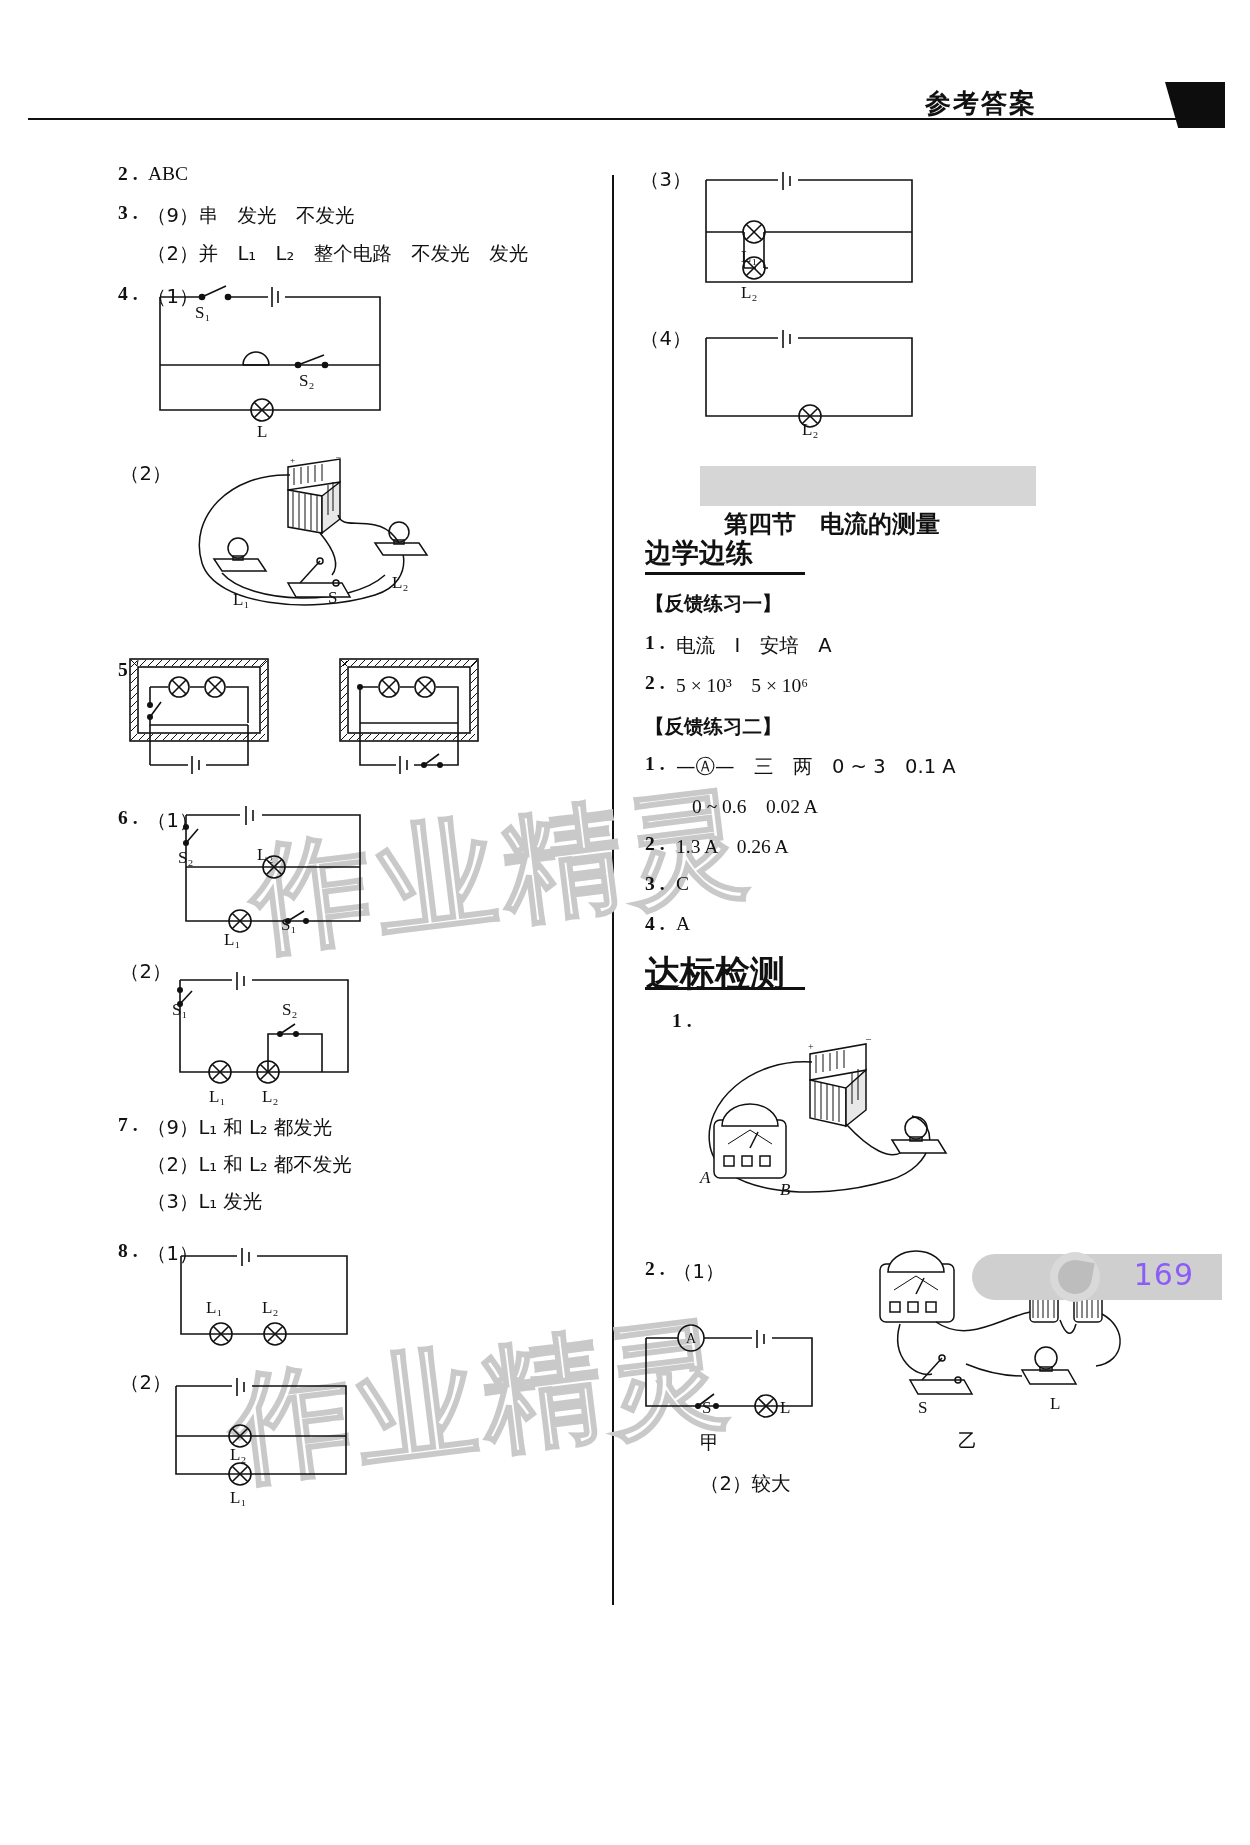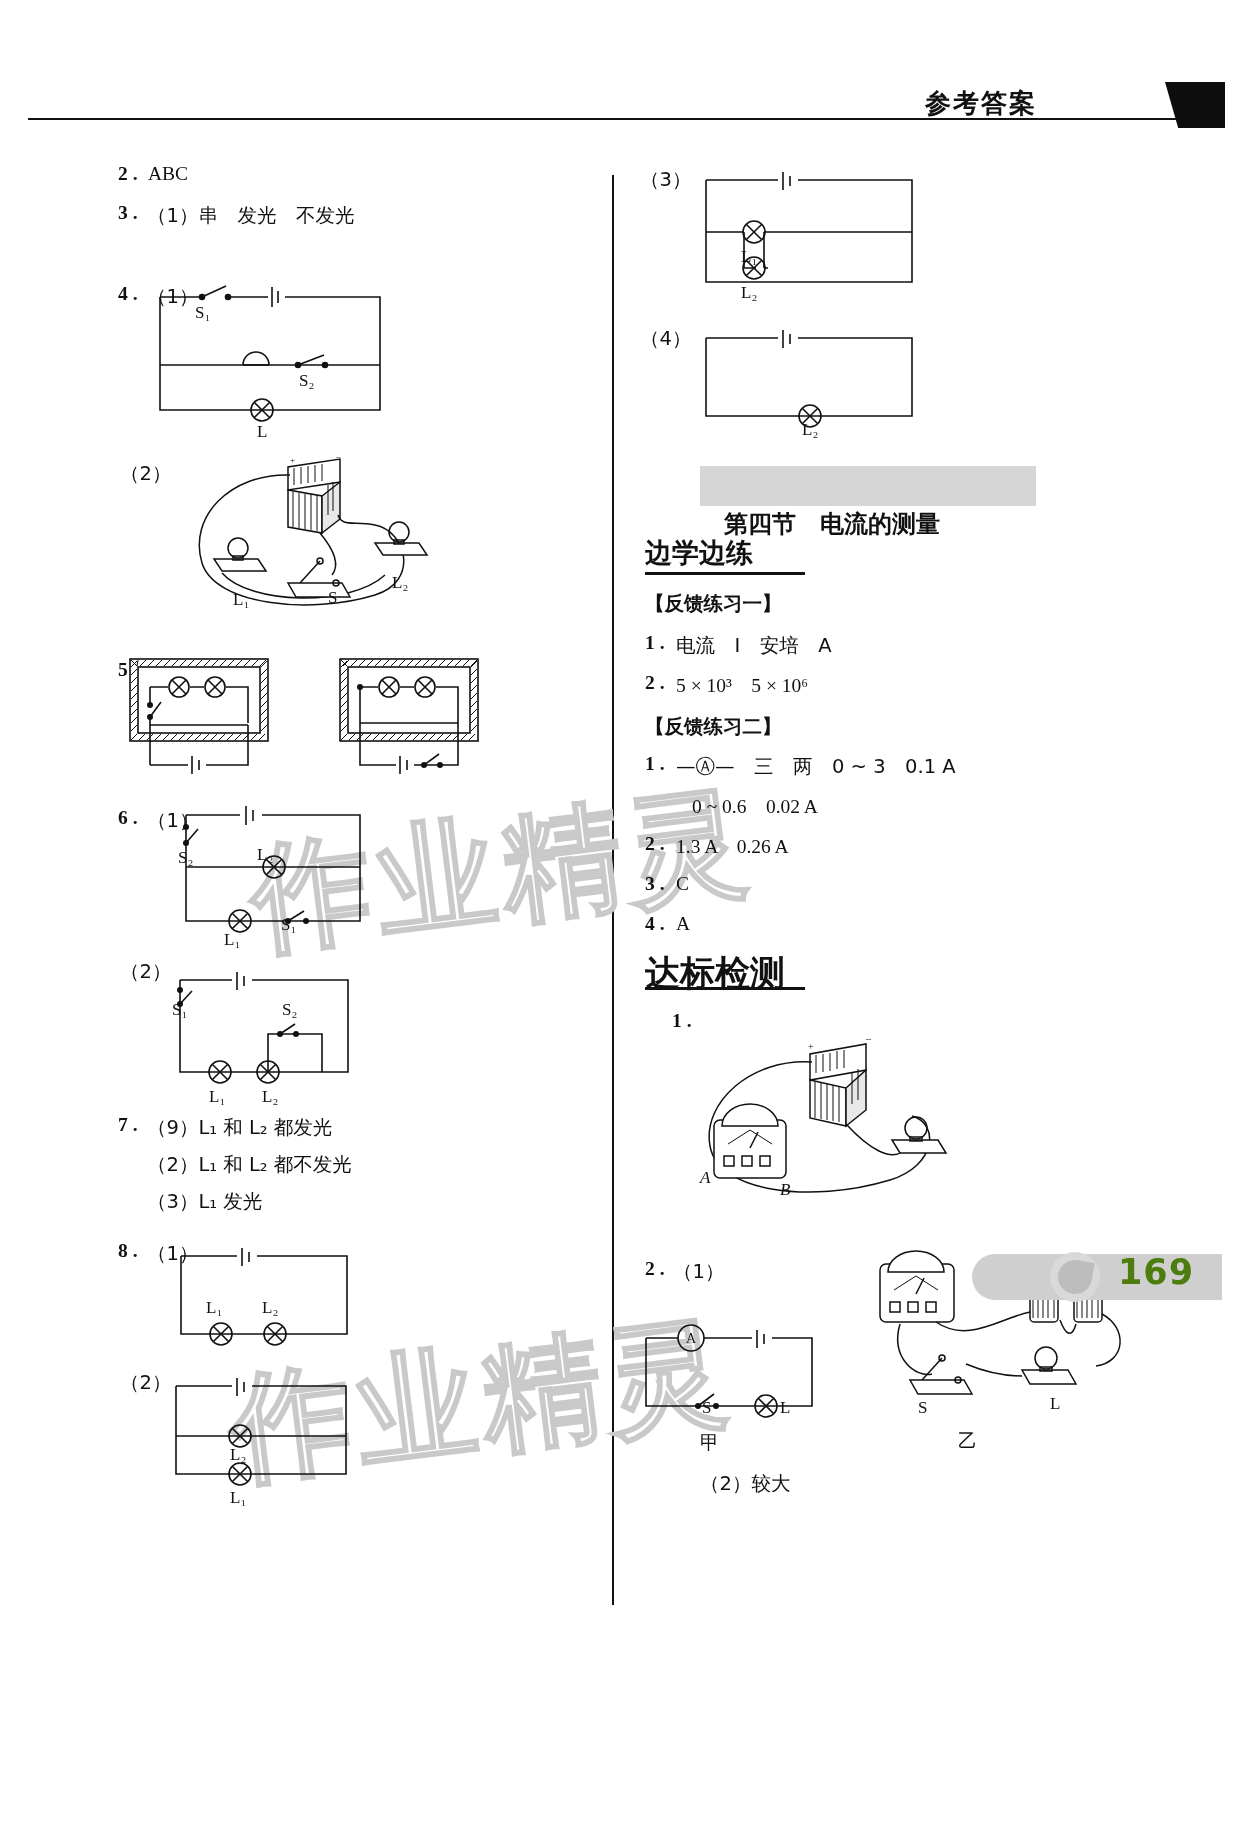--- a/index.html
+++ b/index.html
@@ -10,21 +10,21 @@
   
   .hdr-rule{position:absolute;left:28px;top:118px;width:1180px;height:2px;background:#111;}
   .hdr-title{position:absolute;right:213px;top:86px;font-size:26px;font-weight:bold;letter-spacing:2px;color:#111;font-family:"DejaVu Sans",sans-serif;}
   .hdr-tab{position:absolute;right:25px;top:82px;width:60px;height:46px;background:#0d0d0d;clip-path:polygon(0 0,100% 0,100% 100%,22% 100%);}
 
   
   .vdiv{position:absolute;left:612px;top:175px;width:2px;height:1430px;background:#111;}
 
   
   .pgnum-bar{position:absolute;right:28px;bottom:52px;width:250px;height:46px;background:#cfcfcf;border-radius:23px 0 0 23px;}
-  .pgnum{position:absolute;right:56px;bottom:60px;font-size:35px;font-weight:bold;color:#4d7c0f;font-family:"DejaVu Sans",sans-serif;letter-spacing:1px;}
+  .pgnum{position:absolute;right:56px;bottom:60px;font-size:30px;font-weight:normal;color:#8b5cf6;font-family:"DejaVu Sans",sans-serif;letter-spacing:1px;}
   .pgnum-circ{position:absolute;right:150px;bottom:50px;width:50px;height:50px;border-radius:50%;background:#d9d9d9;}
   .pgnum-leaf{position:absolute;right:158px;bottom:58px;width:34px;height:34px;background:#bdbdbd;border-radius:50% 0 50% 50%;transform:rotate(10deg);}
 
   
   .t{position:absolute;white-space:nowrap;font-family:"Liberation Serif",serif;font-size:19.5px;color:#111;}
   .cn{font-family:"DejaVu Sans",sans-serif;font-size:19.5px;}
   .b{font-weight:bold;}
   .sec-head{position:absolute;white-space:nowrap;font-family:"DejaVu Sans",sans-serif;font-size:24px;font-weight:bold;color:#111;}
   .ital{font-style:italic;}
 
@@ -46,22 +46,23 @@
 
   <div class="vdiv"></div>
 
   <div class="wm wm1">作业精灵</div>
   <div class="wm wm2">作业精灵</div>
 
   <div class="t b" style="left:118px;top:163px;">2 .</div>
   <div class="t" style="left:148px;top:163px;">ABC</div>
 
   <div class="t b" style="left:118px;top:202px;">3 .</div>
-  <div class="t cn" style="left:147px;top:202px;">（1）串　发光　不发光</div>
-
+  <div class="t cn" style="left:147px;top:202px;">（9）串　发光　不发光</div>
+
+  <div class="t cn" style="left:147px;top:240px;">（2）并　L₁　L₂　整个电路　不发光　发光</div>
 
   <div class="t b" style="left:118px;top:283px;">4 .</div>
   <div class="t cn" style="left:147px;top:283px;">（1）</div>
 
   <svg class="dg" style="left:150px;top:285px;width:240px;height:145px;" viewBox="0 0 240 145">
     <g stroke="#111" stroke-width="1.6" fill="none">
       <path d="M10 12 H52"></path>
       <path d="M78 12 H118"></path>
       <path d="M135 12 H230 V125 H10 V12"></path>
       <path d="M10 80 H230"></path>

